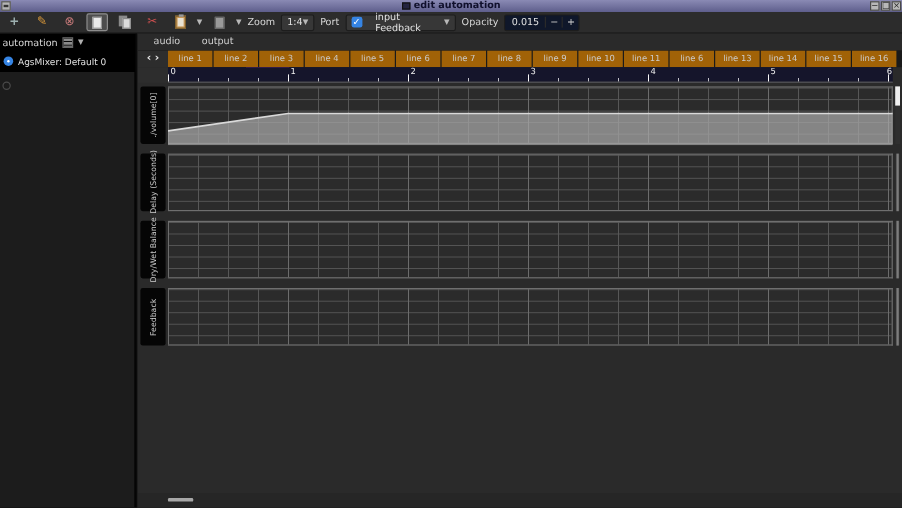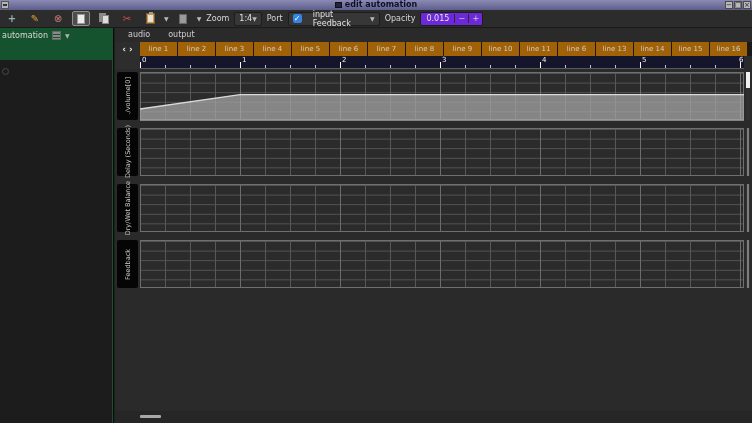--- a/index.html
+++ b/index.html
@@ -38,27 +38,27 @@
   .shape-paste { width:9px; height:11px; background:#c89858; border:1px solid #7a5c28; position:relative; }
   .shape-paste::after { content:""; position:absolute; left:1px; top:1px; right:1px; bottom:1px; background:#e8e2d2; }
   .shape-paste::before { content:""; position:absolute; left:2px; top:-2px; width:4px; height:2px; background:#9a9a9a; z-index:2; }
   .tb-arrow { font-size:6px; color:#b8b8b8; }
   .tool-menu-doc { width:8px; height:10px; background:#9a9a9a; border:1px solid #666; }
   .tb-label { font-size:8px; color:#d6d6d6; }
   .combo { height:14px; background:#373737; border:1px solid #1d1d1d; border-radius:2px;
            display:flex; align-items:center; gap:0; padding:0 4px; color:#e2e2e2; font-size:8px; }
   .checkbox { width:9px; height:9px; background:#3584e4; border-radius:2px; color:#fff;
               font-size:8px; line-height:9px; text-align:center; }
-  .spin { height:14px; background:#6d28d9; border:1px solid #1d1d1d; border-radius:2px;
+  .spin { height:14px; background:#0f172a; border:1px solid #1d1d1d; border-radius:2px;
           display:flex; align-items:center; color:#e2e2e2; font-size:8px; }
   .spin .val { padding:0 5px; }
   .spin .step { width:14px; text-align:center; color:#cfcfcf; border-left:1px solid #2a2a2a; }
 
   
-  .sidebar { position:absolute; left:0; top:28px; width:114px; height:395px; background:#14532d;
+  .sidebar { position:absolute; left:0; top:28px; width:114px; height:395px; background:#000000;
              border-right:1px solid #0d0d0d; }
   .sidebar-header { display:flex; align-items:center; gap:4px; height:15px; padding:0 2px; }
   .sidebar-header .lbl { font-size:8px; color:#d8d8d8; }
   .machine-selector-icon { width:9px; height:9px; background:
       linear-gradient(#8a8a8a 2px, transparent 2px) 0 0/3px 3px; border:1px solid #666; }
   .dd-arrow { font-size:6px; color:#b0b0b0; }
   .machine-row { display:flex; align-items:center; gap:4px; height:12px; padding:0 3px; margin-top:2px; }
   .radio-on { width:8px; height:8px; border-radius:50%; background:#3584e4; position:relative; }
   .radio-on::after { content:""; position:absolute; left:3px; top:3px; width:2px; height:2px;
                      border-radius:50%; background:#fff; }
@@ -176,20 +176,24 @@
       <span class="step">+</span>
     </div>
   </div>
 
   <div class="sidebar">
     <div class="sidebar-header">
       <span class="lbl">automation</span>
       <span class="machine-selector-icon"></span>
       <span class="dd-arrow">▼</span>
     </div>
+    <div class="machine-row">
+      <span class="radio-on"></span>
+      <span class="lbl">AgsMixer: Default 0</span>
+    </div>
     <div class="sidebar-lower">
       <span class="radio-off" style="display:inline-block;"></span>
     </div>
   </div>
 
   <div class="main">
 
     <div class="notebook">
       <div class="ntab">audio</div>
       <div class="ntab">output</div>

